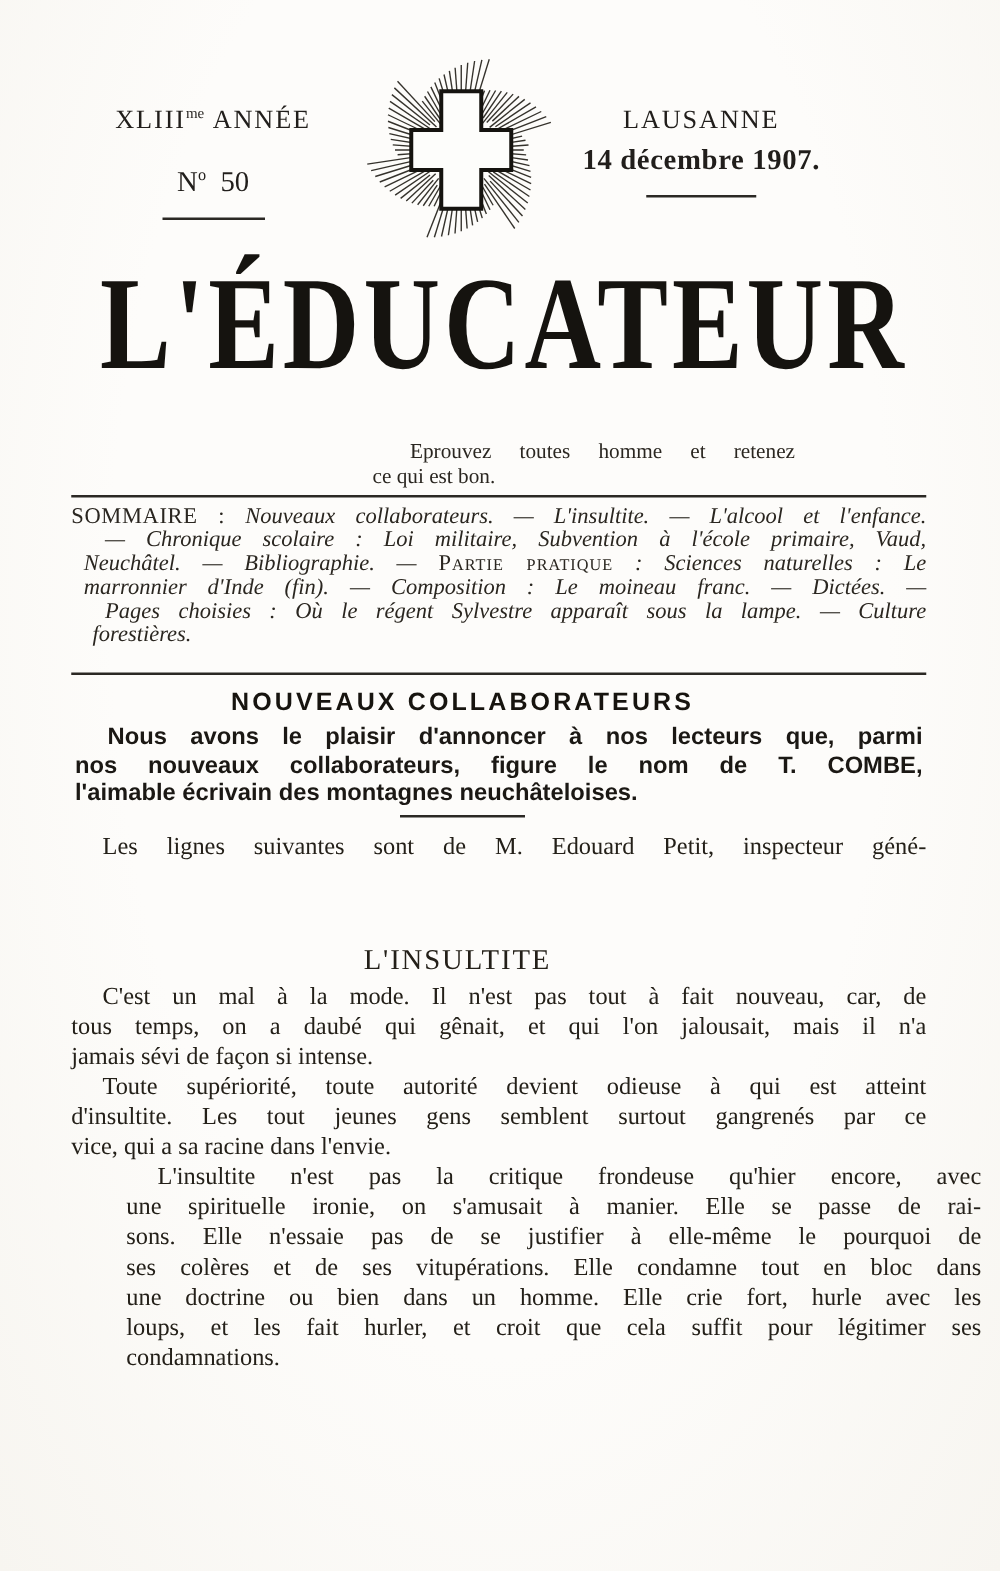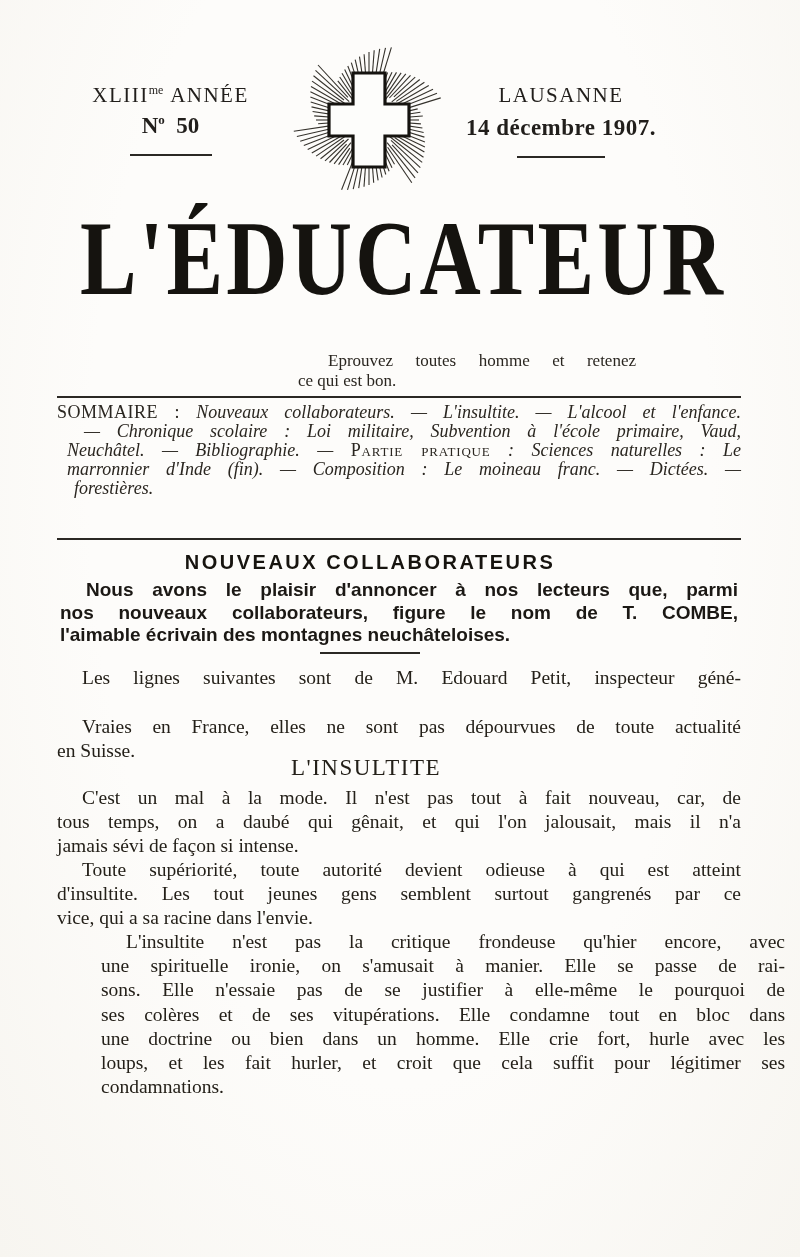--- a/index.html
+++ b/index.html
@@ -8,21 +8,21 @@
     background:radial-gradient(ellipse at 50% 38%, #fdfcfa 55%, #f7f5f0 100%);
     font-family:"Liberation Serif",serif;color:#211e1b;overflow:hidden;
   }
   .abs{position:absolute;}
   .ctr{text-align:center;}
   .jl{text-align:justify;text-align-last:justify;}
   .rule{border-top:2px solid #2b2824;height:0;}
   
   .hdr-year{font-size:21px;letter-spacing:1.5px;}
   .hdr-year .sup{font-size:12px;vertical-align:super;letter-spacing:0;}
-  .hdr-issue{font-size:23px;font-weight:bold;margin-top:4px;}
+  .hdr-issue{font-size:23px;font-weight:normal;margin-top:24px;}
   .hdr-issue .sup{font-size:13px;vertical-align:super;}
   .hdr-city{font-size:21px;letter-spacing:1.5px;}
   .hdr-date{font-size:23px;font-weight:bold;margin-top:7px;letter-spacing:0.5px;}
   .hdr-rule{margin:15px auto 0;}
   
   .title{
     font-size:106px;font-weight:bold;line-height:1.12;letter-spacing:4px;
     transform:scaleX(0.8);transform-origin:50% 50%;color:#15130f;white-space:nowrap;
   }
   .subtitle{font-size:27px;font-weight:bold;color:#26221d;}
@@ -161,44 +161,41 @@
     <div>ce qui est bon.</div>
   </div>
 
   <div class="abs rule" style="left:57px;top:396px;width:684px;"></div>
 
   <div class="abs sommaire" style="left:57px;top:403px;width:684px;">
     <div class="ln jl"><span class="som-label">SOMMAIRE :</span><span> Nouveaux collaborateurs. — L'insultite. — L'alcool et l'enfance.</span></div>
     <div class="ln jl p27">— Chronique scolaire : Loi militaire, Subvention à l'école primaire, Vaud,</div>
     <div class="ln jl p10"><span>Neuchâtel. — Bibliographie. — </span><span class="sc">Partie pratique</span><span> : Sciences naturelles : Le</span></div>
     <div class="ln jl p10">marronnier d'Inde (fin). — Composition : Le moineau franc. — Dictées. —</div>
+    <div class="ln jl p27">Pages choisies : Où le régent Sylvestre apparaît sous la lampe. — Culture</div>
     <div class="ln p17">forestières.</div>
   </div>
 
   <div class="abs rule" style="left:57px;top:538px;width:684px;"></div>
 
   <div class="abs ctr" style="left:0;top:551px;width:740px;">
     <div class="ann-heading">NOUVEAUX COLLABORATEURS</div>
   </div>
   <div class="abs announcement" style="left:60px;top:579px;width:678px;">
     <div class="jl ind">Nous avons le plaisir d'annoncer à nos lecteurs que, parmi</div>
     <div class="jl">nos nouveaux collaborateurs, figure le nom de T. COMBE,</div>
     <div>l'aimable écrivain des montagnes neuchâteloises.</div>
   </div>
 
   <div class="abs rule" style="left:320px;top:652px;width:100px;"></div>
 
   <div class="abs bodytxt" style="left:57px;top:666px;width:684px;">
     <div class="jl ind">Les lignes suivantes sont de M. Edouard Petit, inspecteur géné-</div>
   </div>
 
-  <div class="abs bodytxt" style="left:57px;top:715px;width:684px;">
-    <div class="jl ind">Vraies en France, elles ne sont pas dépourvues de toute actualité</div>
-    <div>en Suisse.</div>
-  </div>
 
   <div class="abs ctr" style="left:0;top:755px;width:732px;">
     <div class="art-heading">L'INSULTITE</div>
   </div>
 
   <div class="abs bodytxt" style="left:57px;top:786px;width:684px;">
     <div class="jl ind">C'est un mal à la mode. Il n'est pas tout à fait nouveau, car, de</div>
     <div class="jl">tous temps, on a daubé qui gênait, et qui l'on jalousait, mais il n'a</div>
     <div>jamais sévi de façon si intense.</div>
   </div>

